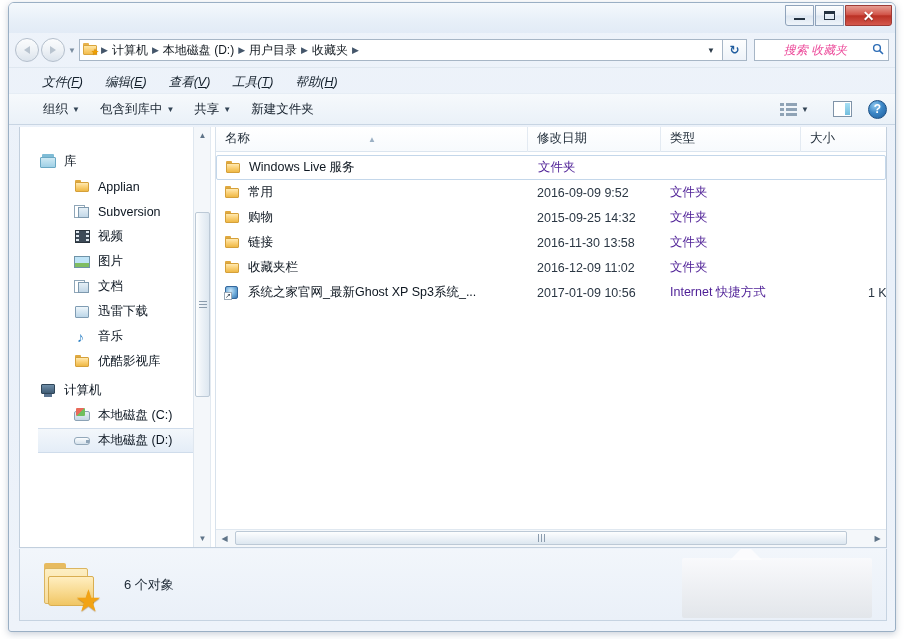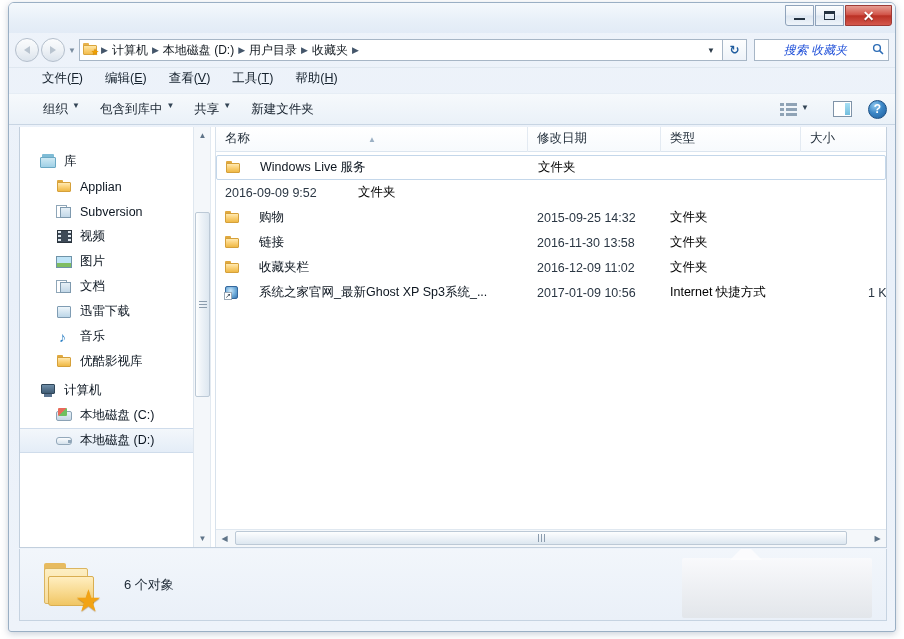--- a/index.html
+++ b/index.html
@@ -208,40 +208,41 @@
     margin-left: 7px;
     background: #ffffff;
     border: 1px solid #a7b6c6;
     display: flex;
     align-items: center;
     padding: 0 4px;
   }
   .searchtext {
     flex: 1 1 auto;
     font-style: italic;
-    color: #1d4ed8;
+    color: #ec4899;
     font-size: 12px;
     text-align: center;
   }
   .searchicon {
     flex: 0 0 auto;
     color: #2b6bb5;
     font-size: 12px;
   }
 
   
   .menubar {
     position: absolute;
     left: 0; top: 64px;
     width: 100%;
     height: 26px;
     display: flex;
-    align-items: flex-start;
+    align-items: flex-end;
     padding-left: 22px;
     border-top: 1px solid #dfe7f0;
+    font-style: italic;
   }
   .menuitem {
     padding: 2px 11px;
     font-size: 12.5px;
     color: #14202c;
   }
   .menuitem u { text-decoration: underline; }
 
   
   .cmdbar {
@@ -251,21 +252,21 @@
     height: 32px;
     display: flex;
     align-items: center;
     padding: 0 8px 0 24px;
     background: linear-gradient(to bottom, #f6f9fc 0%, #eaf1f8 100%);
     border-top: 1px solid #e6edf5;
     border-bottom: 1px solid #c8d5e3;
   }
   .cmditem {
     display: flex;
-    align-items: flex-start;
+    align-items: center;
     gap: 4px;
     padding: 3px 10px;
     font-size: 12.5px;
     color: #17222e;
   }
   .caret {
     font-size: 8px;
     color: #334455;
   }
   .cmdspacer { flex: 1 1 auto; }
@@ -336,21 +337,21 @@
   .treerow {
     display: flex;
     align-items: center;
     height: 25px;
     padding-left: 20px;
     gap: 7px;
     font-size: 12.5px;
     color: #0b1520;
     white-space: nowrap;
   }
-  .treerow.child { padding-left: 36px; }
+  .treerow.child { padding-left: 36px; margin-left: 18px; }
   .treerow.selected {
     background: linear-gradient(to bottom, #f3f7fb 0%, #e4edf7 100%);
     border-top: 1px solid #cfdceb;
     border-bottom: 1px solid #cfdceb;
     height: 25px;
   }
   .ticon { width: 17px; height: 15px; flex: 0 0 auto; position: relative; }
 
   
   .ic-library .b1 {
@@ -562,23 +563,23 @@
     height: 25px;
   }
   .cell {
     height: 100%;
     display: flex;
     align-items: center;
     padding-left: 9px;
     white-space: nowrap;
     overflow: hidden;
   }
-  .cell.c-name { width: 312px; flex: 0 0 auto; gap: 18px; padding-left: 8px; }
+  .cell.c-name { width: 312px; flex: 0 0 auto; gap: 7px; padding-left: 8px; }
   .cell.c-date { width: 133px; flex: 0 0 auto; color: #2b3744; }
-  .cell.c-type { width: 140px; flex: 0 0 auto; color: #000000; }
+  .cell.c-type { width: 140px; flex: 0 0 auto; color: #4c1d95; }
   .cell.c-size {
     width: 100px; flex: 0 0 auto;
     justify-content: flex-end;
     padding-right: 6px;
     color: #2b3744;
   }
   .ficon { width: 17px; height: 15px; position: relative; flex: 0 0 auto; }
   .ic-shortcut .body {
     position: absolute; left: 1px; top: 1px;
     width: 13px; height: 13px;
@@ -938,20 +939,27 @@
                 <span class="tab"></span>
                 <span class="body"></span>
               </span>
             <span>Windows Live 服务</span>
           </div>
           <div class="cell c-type">文件夹</div>
           <div class="cell c-size"></div>
         </div>
 
         <div class="row">
+          <div class="cell c-name">
+            <span class="ficon ic-folder">
+                <span class="tab"></span>
+                <span class="body"></span>
+              </span>
+            <span>常用</span>
+          </div>
           <div class="cell c-date">2016-09-09 9:52</div>
           <div class="cell c-type">文件夹</div>
           <div class="cell c-size"></div>
         </div>
 
         <div class="row">
           <div class="cell c-name">
             <span class="ficon ic-folder">
                 <span class="tab"></span>
                 <span class="body"></span>

